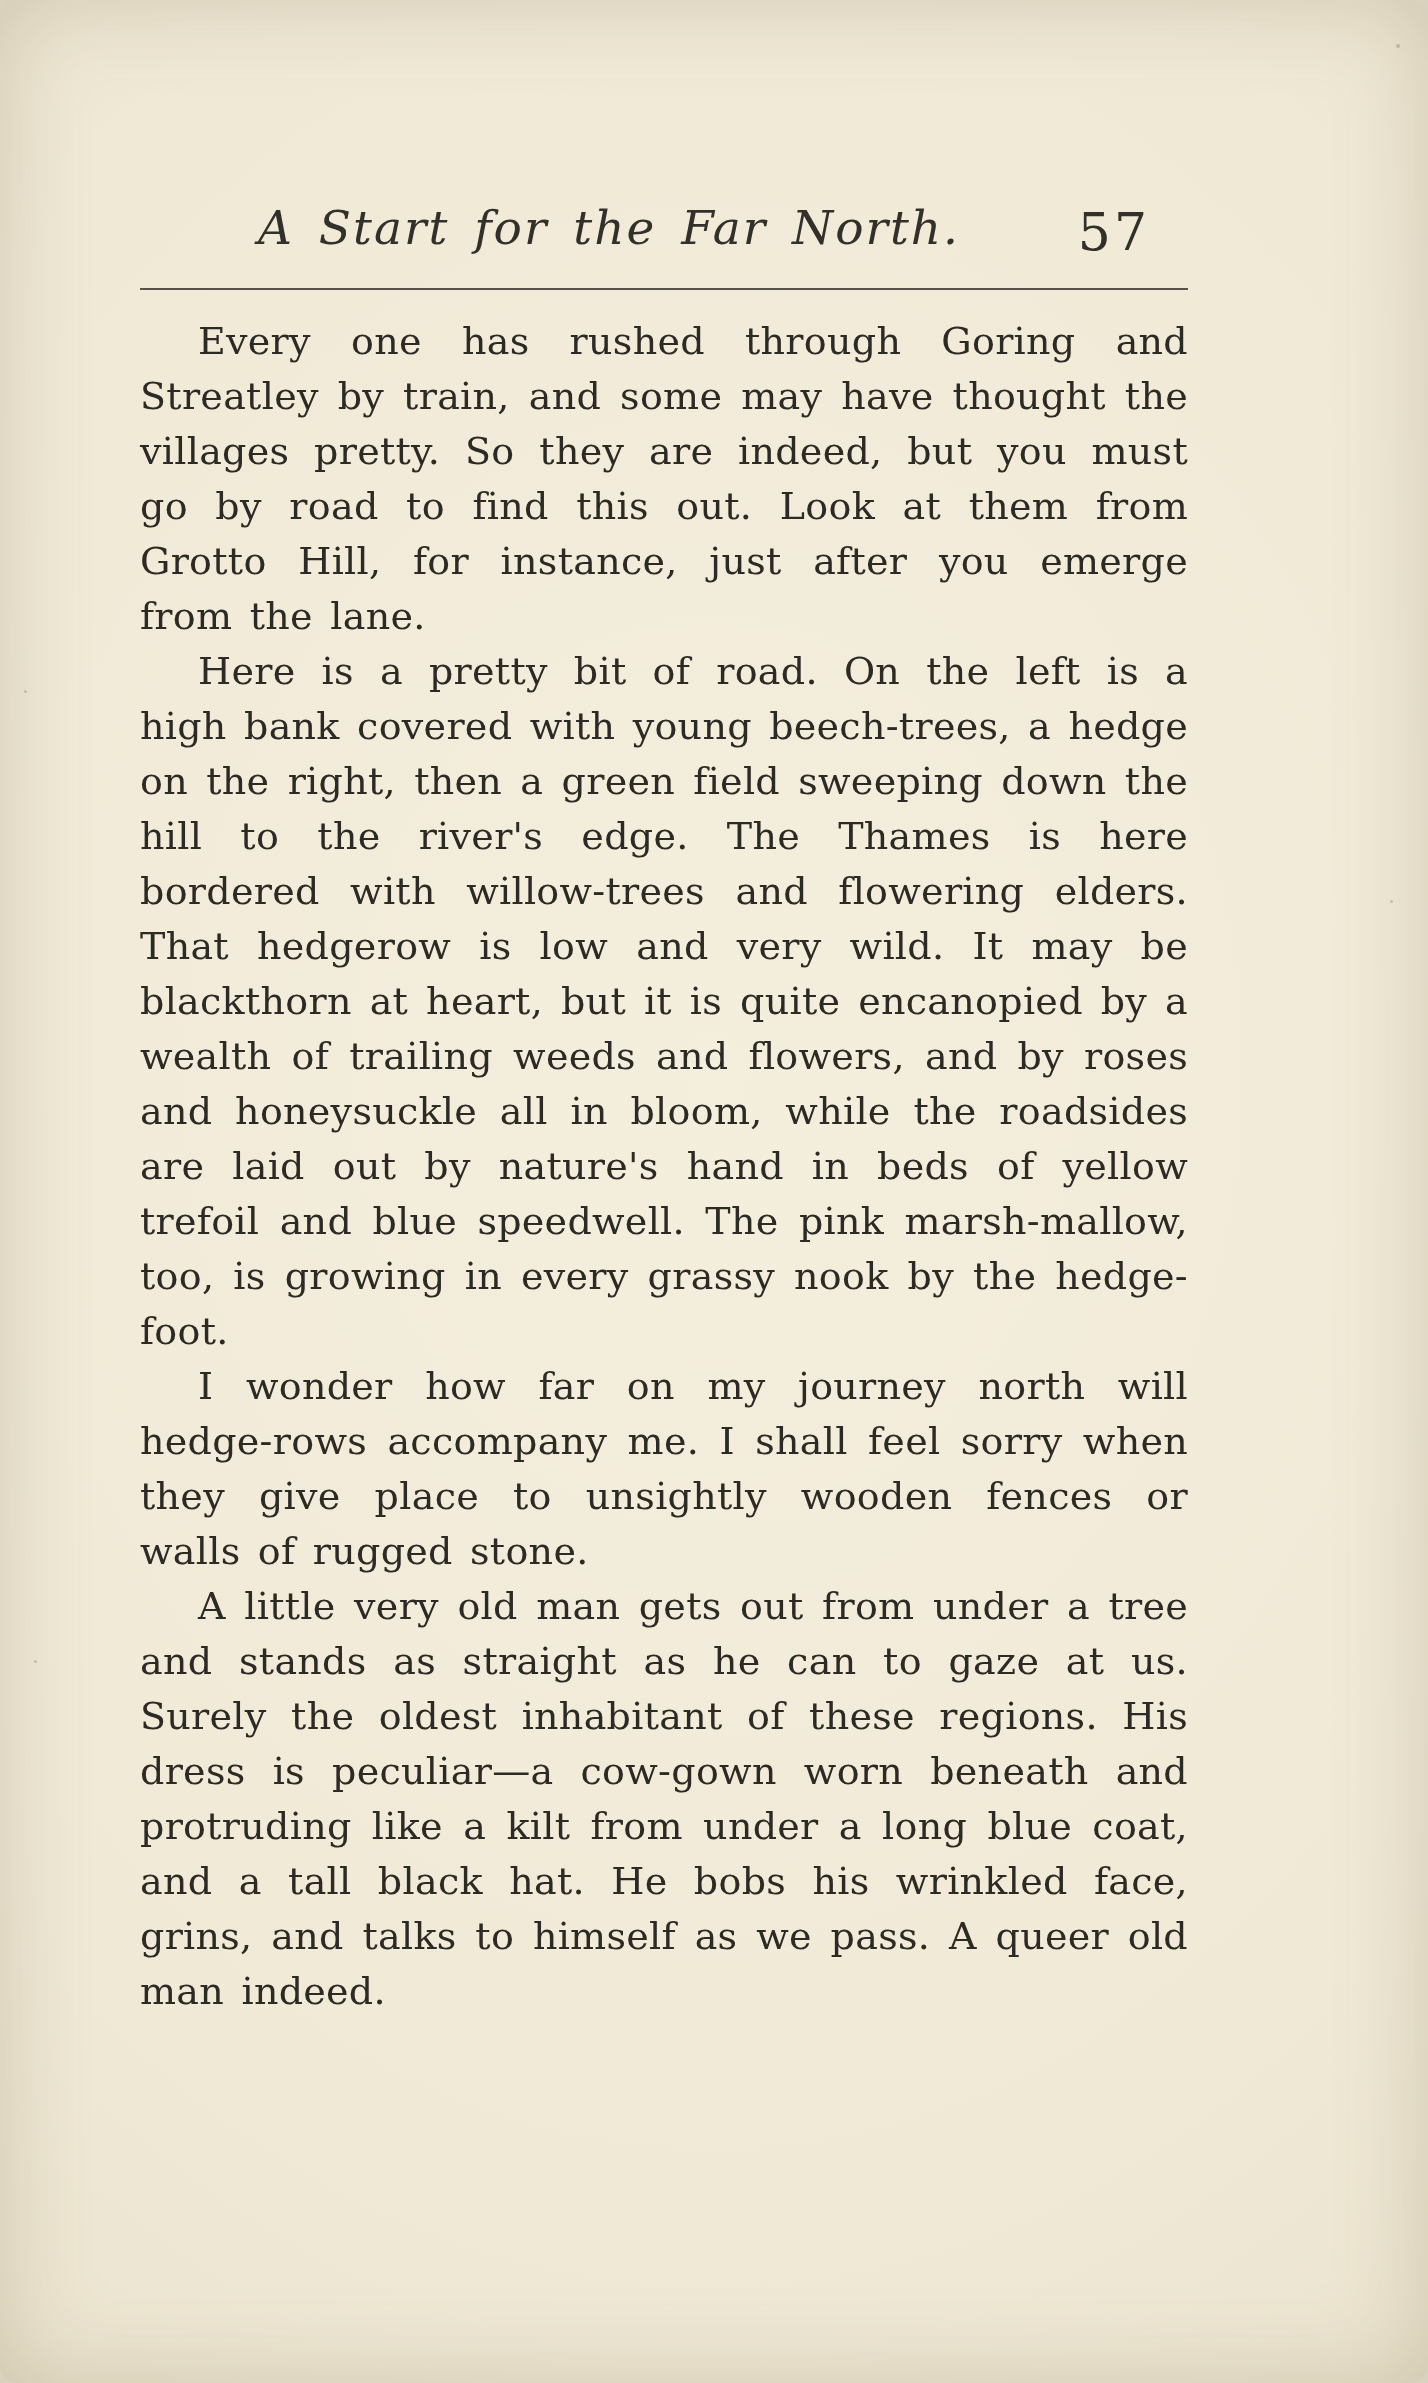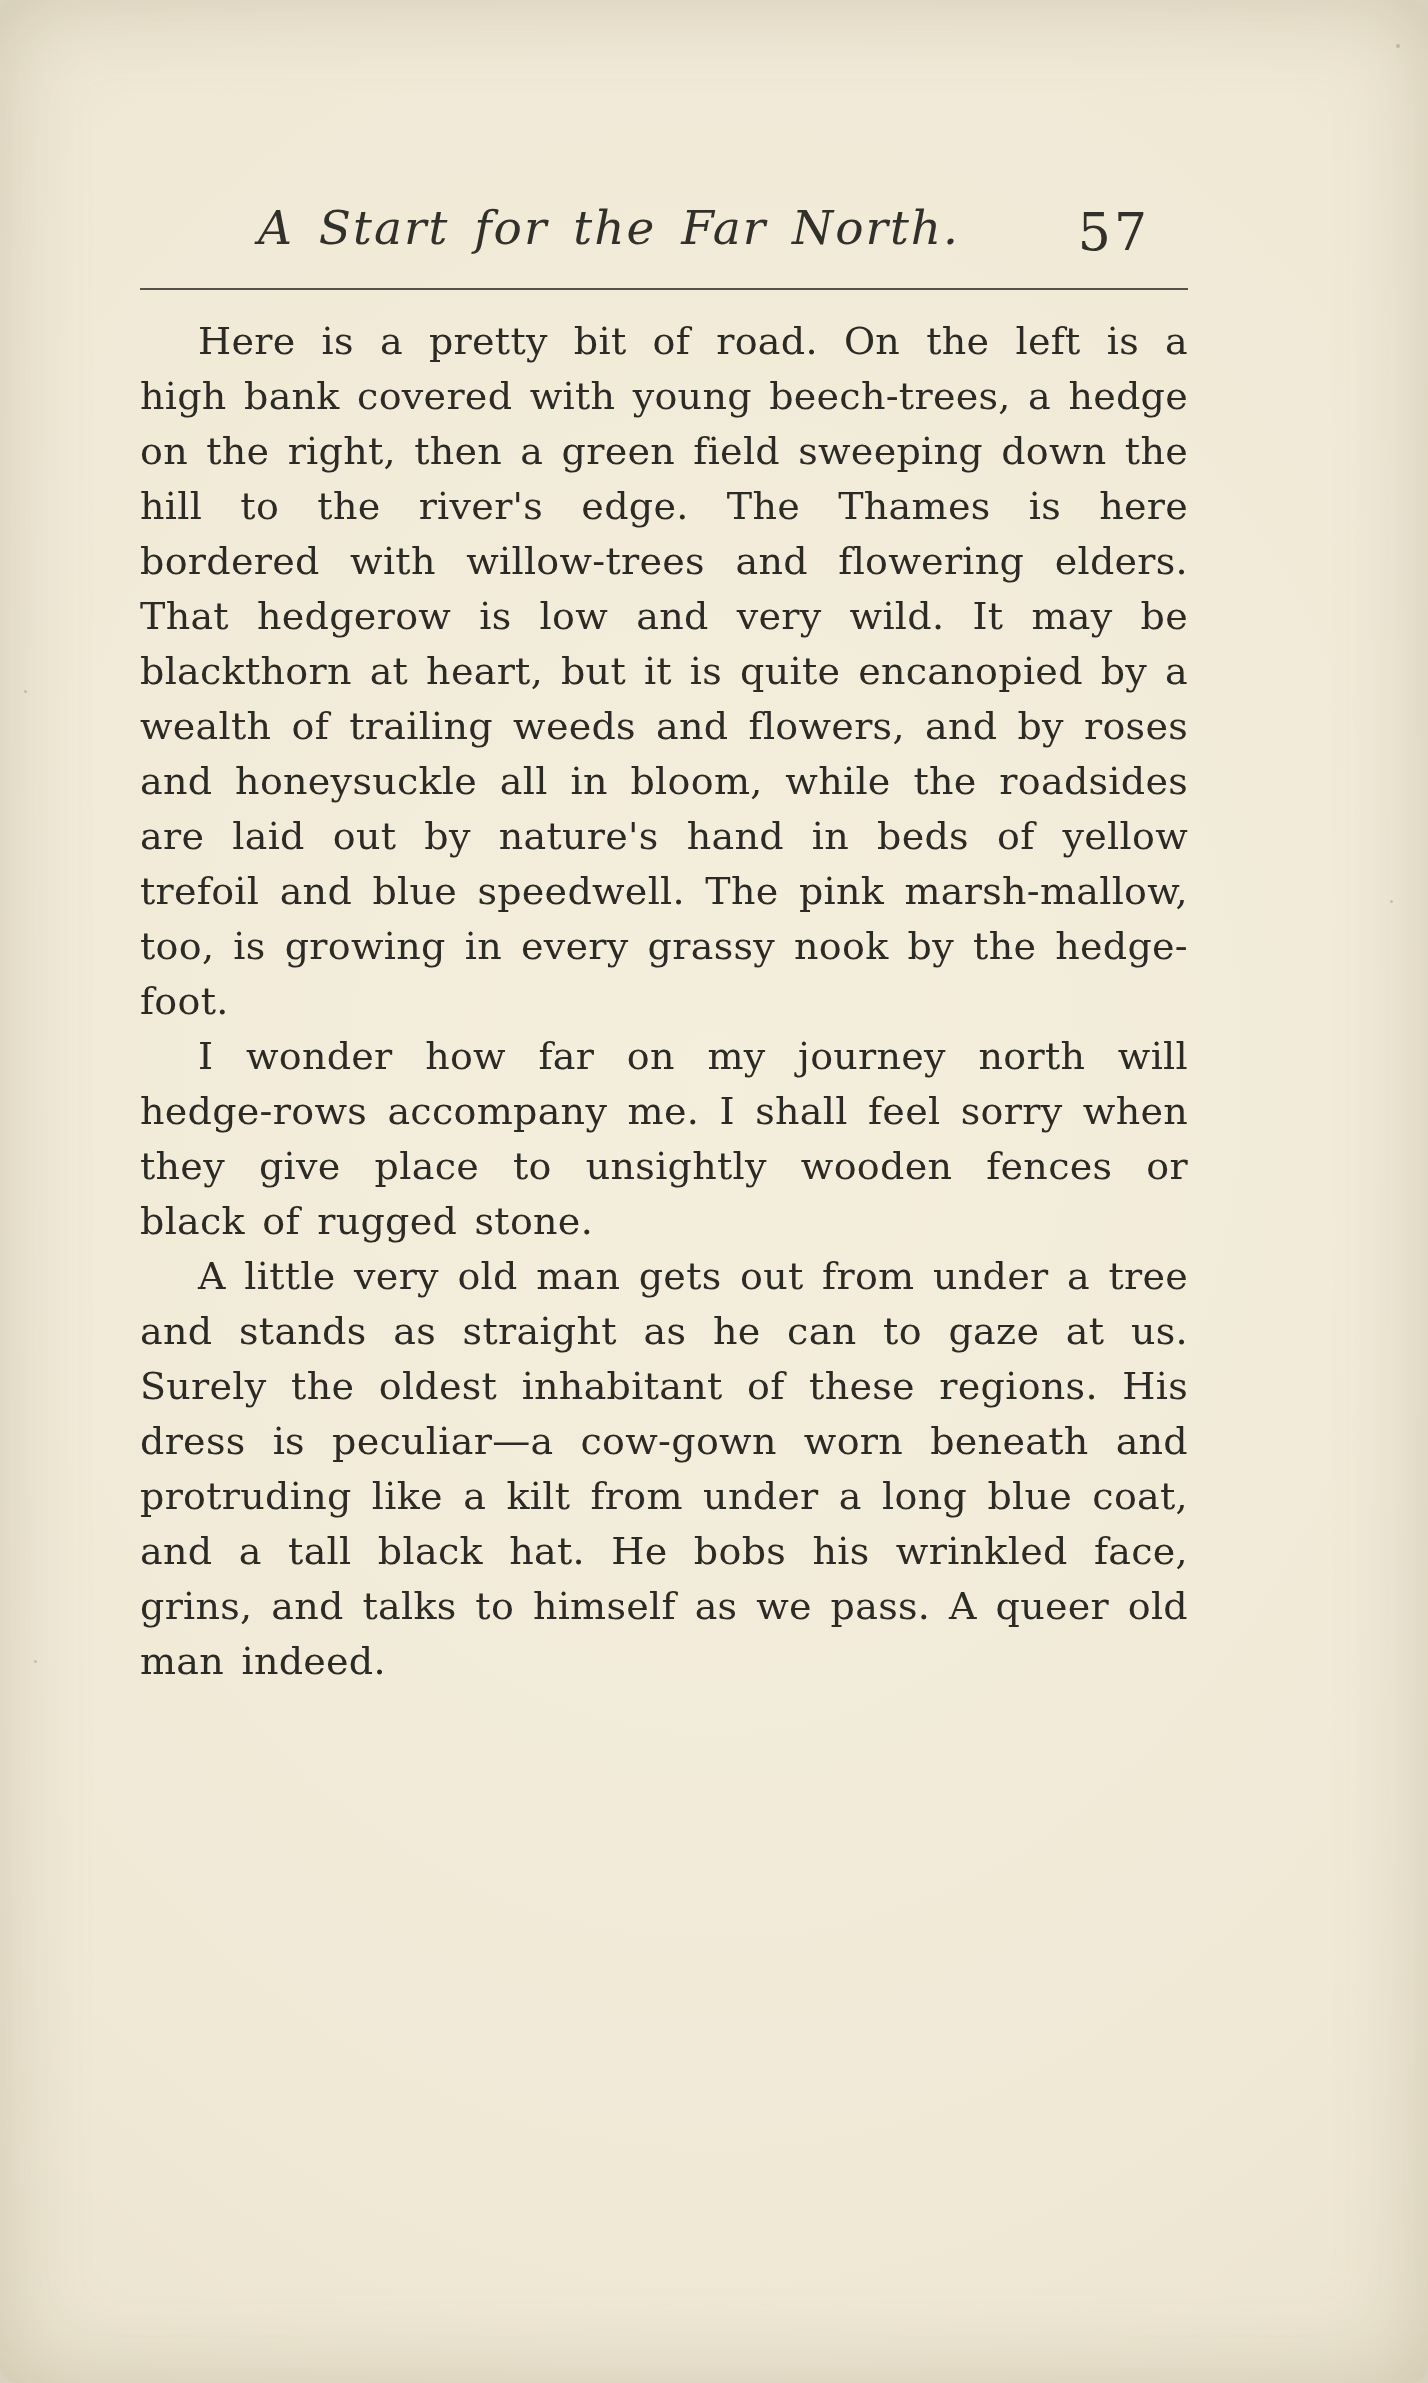--- a/index.html
+++ b/index.html
@@ -83,22 +83,23 @@
 
   <div class="content">
 
     <div class="running-header">
       <div class="running-title">A Start for the Far North.</div>
       <div class="page-number">57</div>
       <hr class="header-rule" style="position:absolute; bottom:-16px; left:0; right:0;">
     </div>
 
     <div class="body-text" style="margin-top:40px;">
+      <p>Every one has rushed through Goring and Streatley by train, and some may have thought the villages pretty.  So they are indeed, but you must go by road to find this out.  Look at them from Grotto Hill, for instance, just after you emerge from the lane.</p>
       <p>Here is a pretty bit of road.  On the left is a high bank covered with young beech-trees, a hedge on the right, then a green field sweeping down the hill to the river's edge.  The Thames is here bordered with willow-trees and flowering elders.  That hedgerow is low and very wild.  It may be blackthorn at heart, but it is quite encanopied by a wealth of trailing weeds and flowers, and by roses and honeysuckle all in bloom, while the roadsides are laid out by nature's hand in beds of yellow trefoil and blue speedwell.  The pink marsh-mallow, too, is growing in every grassy nook by the hedge-foot.</p>
-      <p>I wonder how far on my journey north will hedge-rows accompany me.  I shall feel sorry when they give place to unsightly wooden fences or black of rugged stone.</p>
+      <p>I wonder how far on my journey north will hedge-rows accompany me.  I shall feel sorry when they give place to unsightly wooden fences or walls of rugged stone.</p>
       <p>A little very old man gets out from under a tree and stands as straight as he can to gaze at us.  Surely the oldest inhabitant of these regions.  His dress is peculiar—a cow-gown worn beneath and protruding like a kilt from under a long blue coat, and a tall black hat.  He bobs his wrinkled face, grins, and talks to himself as we pass.  A queer old man indeed.</p>
     </div>
 
   </div>
 
   <div class="speck" style="left:1396px; top:44px;  width:4px; height:4px;"></div>
   <div class="speck" style="left:24px;  top:690px; width:3px; height:3px;"></div>
   <div class="speck" style="left:1390px;top:900px; width:3px; height:3px;"></div>
   <div class="speck" style="left:34px;  top:1660px;width:3px; height:3px;"></div>
 

